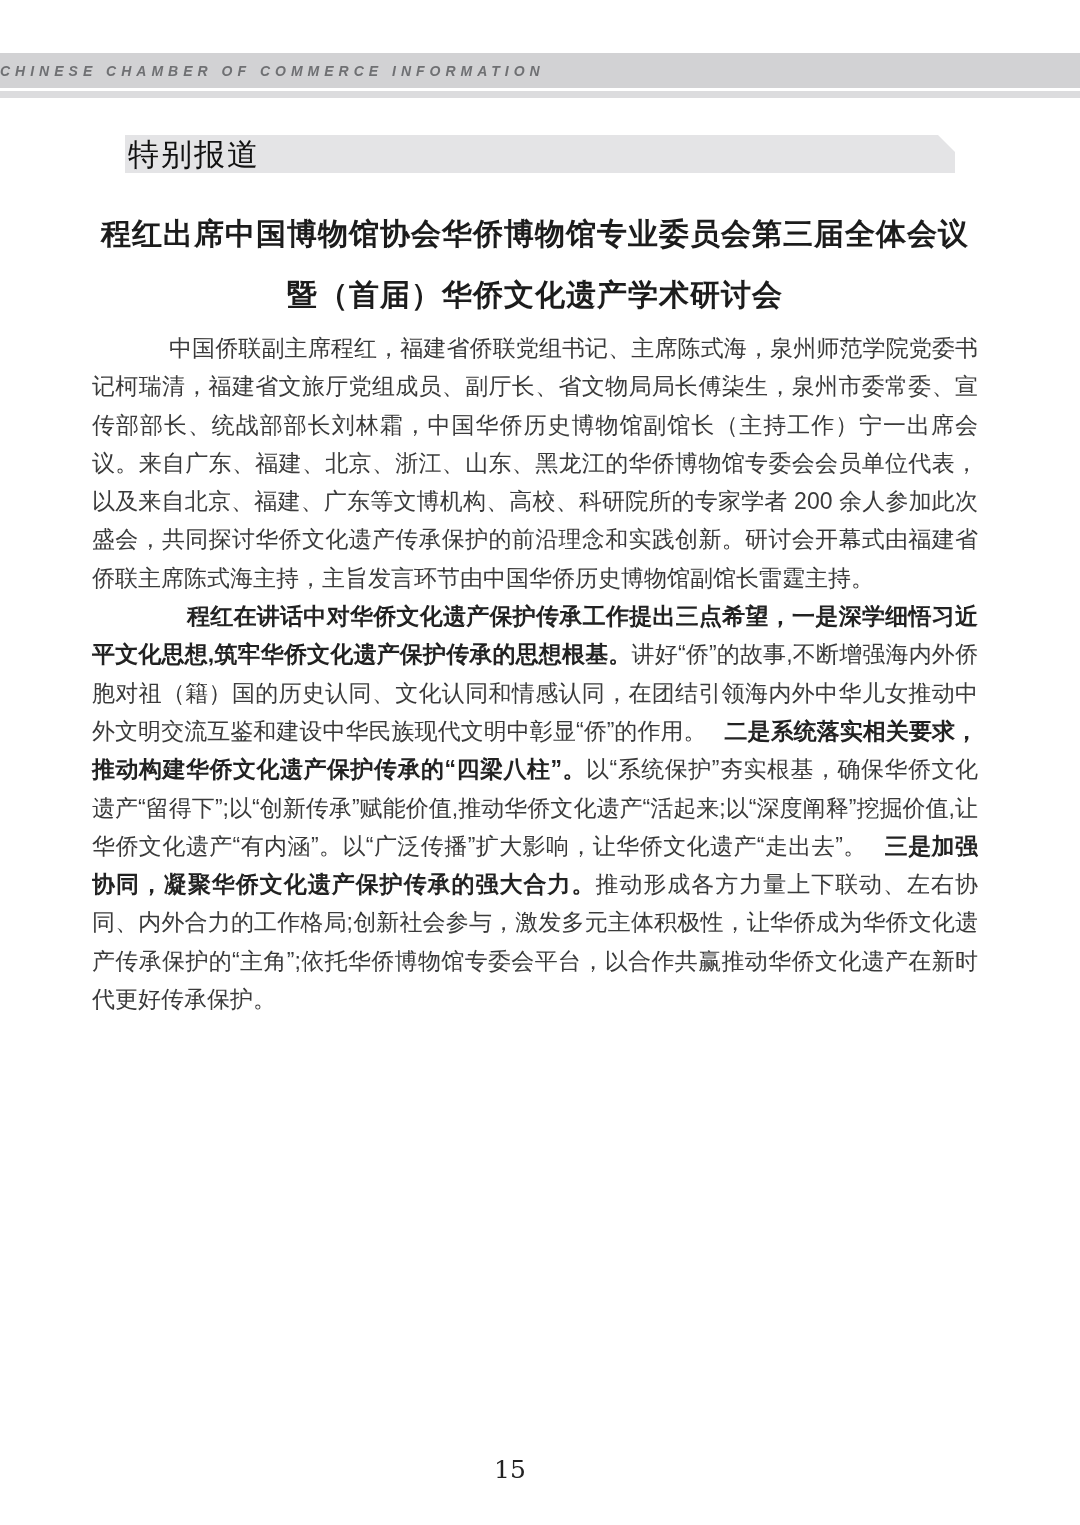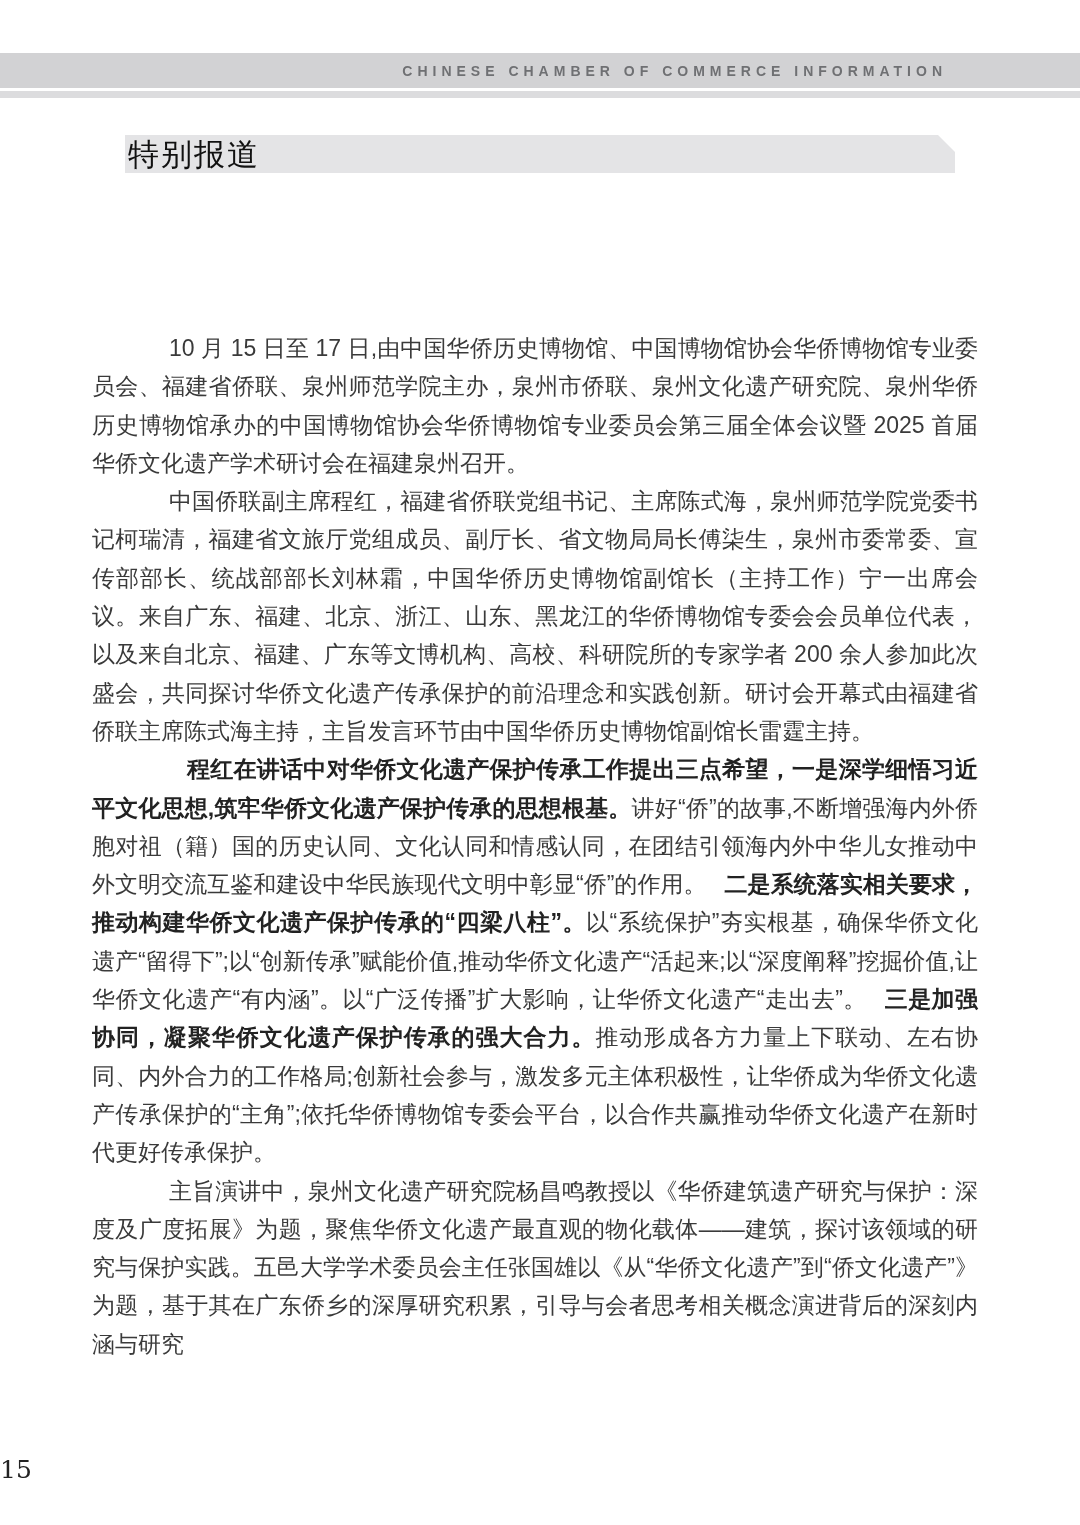--- a/index.html
+++ b/index.html
@@ -11,24 +11,25 @@
     overflow:hidden;
     font-family:"Liberation Sans","DejaVu Sans",sans-serif;
   }
   
   .top-band{
     position:absolute;top:53px;left:0;width:1080px;height:35px;
     background:var(--band,#d2d2d4);
   }
   .top-band-text{
     display:block;height:35px;line-height:36px;
-    text-align:right;padding-right:133px;
+    text-align:left;padding-right:133px;
     font-size:14px;font-weight:bold;letter-spacing:5px;
     color:var(--band-text,#6f7073);
     white-space:nowrap;
+    font-style:italic;
   }
   .top-band-sub{
     position:absolute;top:91px;left:0;width:1080px;height:7px;
     background:var(--band-sub,#dcdcde);
   }
   
   .section-banner{
     position:absolute;top:135px;left:125px;width:830px;height:38px;
     background:var(--banner,#e4e4e6);
     clip-path:polygon(0 0,calc(100% - 17px) 0,100% 17px,100% 100%,0 100%);
@@ -60,42 +61,44 @@
     margin:0;padding:0;
     text-indent:77px;
   }
   .article-body p:last-child{
     
   }
   .bold-run{font-weight:700;color:#222222;margin-left:18px;}
   
   .page-number{
     position:absolute;top:1455px;left:0;width:1020px;
-    text-align:left;
+    text-align:center;
     font-family:"DejaVu Serif","Liberation Serif",serif;
     font-size:25px;color:#222222;
   }
 </style>
 </head>
 <body>
 
 <div class="page">
 
   <div class="top-band">
     <span class="top-band-text">CHINESE CHAMBER OF COMMERCE INFORMATION</span>
   </div>
   <div class="top-band-sub"></div>
 
   <div class="section-banner">
     <span class="section-banner-label">特别报道</span>
   </div>
 
+  <div class="article-title">
+    <div>程红出席中国博物馆协会华侨博物馆专业委员会第三届全体会议</div>
+    <div>暨（首届）华侨文化遗产学术研讨会</div>
+  </div>
 
   <div class="article-body">
-      <p><span>10 月 15 日至 17 日,由中国华侨历史博物馆、中国博物馆协会华侨博物馆专业委员会、福建省侨联、泉州师范学院主办，泉州市侨联、泉州文化遗产研究院、泉州华侨历史博物馆承办的中国博物馆协会华侨博物馆专业委员会第三届全体会议暨 2025 首届华侨文化遗产学术研讨会在福建泉州召开。</span></p>
       <p><span>中国侨联副主席程红，福建省侨联党组书记、主席陈式海，泉州师范学院党委书记柯瑞清，福建省文旅厅党组成员、副厅长、省文物局局长傅柒生，泉州市委常委、宣传部部长、统战部部长刘林霜，中国华侨历史博物馆副馆长（主持工作）宁一出席会议。来自广东、福建、北京、浙江、山东、黑龙江的华侨博物馆专委会会员单位代表，以及来自北京、福建、广东等文博机构、高校、科研院所的专家学者 200 余人参加此次盛会，共同探讨华侨文化遗产传承保护的前沿理念和实践创新。研讨会开幕式由福建省侨联主席陈式海主持，主旨发言环节由中国华侨历史博物馆副馆长雷霆主持。</span></p>
       <p><span class="bold-run">程红在讲话中对华侨文化遗产保护传承工作提出三点希望，一是深学细悟习近平文化思想,筑牢华侨文化遗产保护传承的思想根基。</span><span>讲好“侨”的故事,不断增强海内外侨胞对祖（籍）国的历史认同、文化认同和情感认同，在团结引领海内外中华儿女推动中外文明交流互鉴和建设中华民族现代文明中彰显“侨”的作用。</span><span class="bold-run">二是系统落实相关要求，推动构建华侨文化遗产保护传承的“四梁八柱”。</span><span>以“系统保护”夯实根基，确保华侨文化遗产“留得下”;以“创新传承”赋能价值,推动华侨文化遗产“活起来;以“深度阐释”挖掘价值,让华侨文化遗产“有内涵”。以“广泛传播”扩大影响，让华侨文化遗产“走出去”。</span><span class="bold-run">三是加强协同，凝聚华侨文化遗产保护传承的强大合力。</span><span>推动形成各方力量上下联动、左右协同、内外合力的工作格局;创新社会参与，激发多元主体积极性，让华侨成为华侨文化遗产传承保护的“主角”;依托华侨博物馆专委会平台，以合作共赢推动华侨文化遗产在新时代更好传承保护。</span></p>
-      <p><span>主旨演讲中，泉州文化遗产研究院杨昌鸣教授以《华侨建筑遗产研究与保护：深度及广度拓展》为题，聚焦华侨文化遗产最直观的物化载体——建筑，探讨该领域的研究与保护实践。五邑大学学术委员会主任张国雄以《从“华侨文化遗产”到“侨文化遗产”》为题，基于其在广东侨乡的深厚研究积累，引导与会者思考相关概念演进背后的深刻内涵与研究</span></p>
     </div>
 
   <div class="page-number">15</div>
 
 </div>
 
 </body></html>

